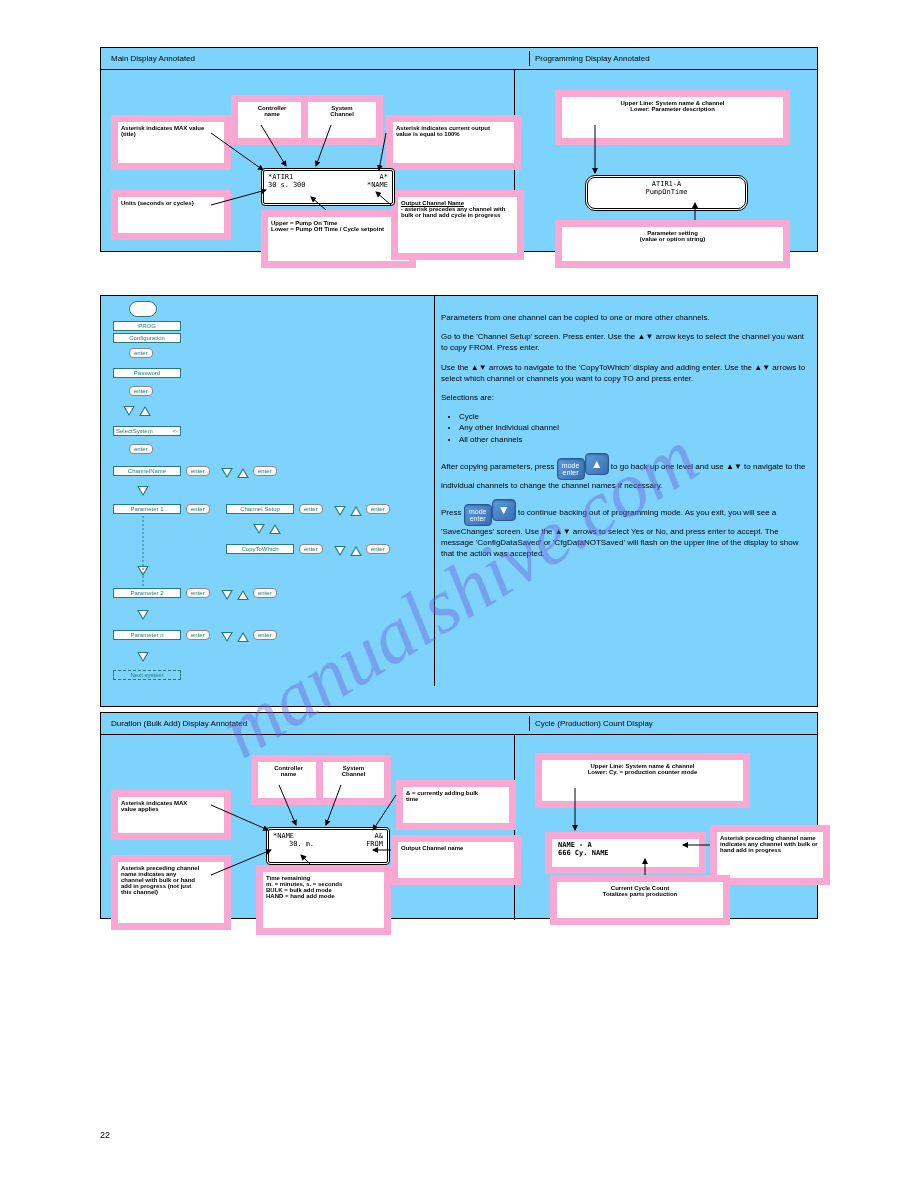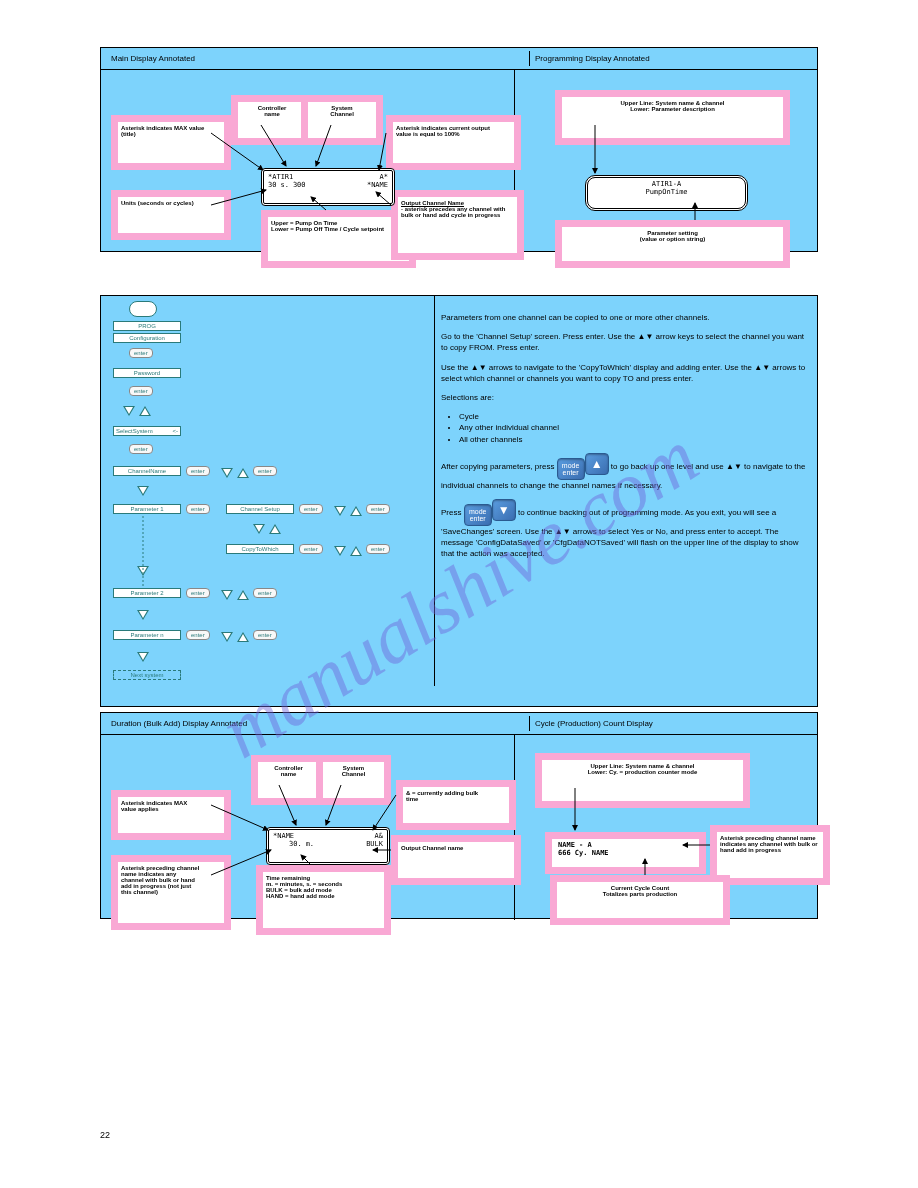--- a/index.html
+++ b/index.html
@@ -248,21 +248,21 @@
           <div>Output Channel name</div>
         </div>
         <div class="dbox" style="left:165px; top:92px; width:110px; height:28px; font-family:monospace; font-size:7px; padding:2px 4px; border-radius:4px;">
           <div style="display:flex; justify-content:space-between;">
               <span>*NAME</span>
               <span>A&amp;</span>
             </div>
           <div style="display:flex; gap:4px;margin-left:16px;">
               <span>30.</span>
               <span>m.</span>
-              <span style="margin-left:auto;">BULK</span>
+              <span style="margin-left:auto;">FROM</span>
             </div>
         </div>
         <svg style="position:absolute; left:0; top:0; width:413px; height:185px; pointer-events:none;">
           <defs>
               <marker id="ah3" markerWidth="6" markerHeight="6" refX="5" refY="3" orient="auto">
                 <path d="M0,0 L6,3 L0,6 Z" fill="#000"></path>
               </marker>
             </defs>
           <line class="arr" x1="110" y1="70" x2="167" y2="95" marker-end="url(#ah3)"></line>
           <line class="arr" x1="178" y1="50" x2="195" y2="90" marker-end="url(#ah3)"></line>

